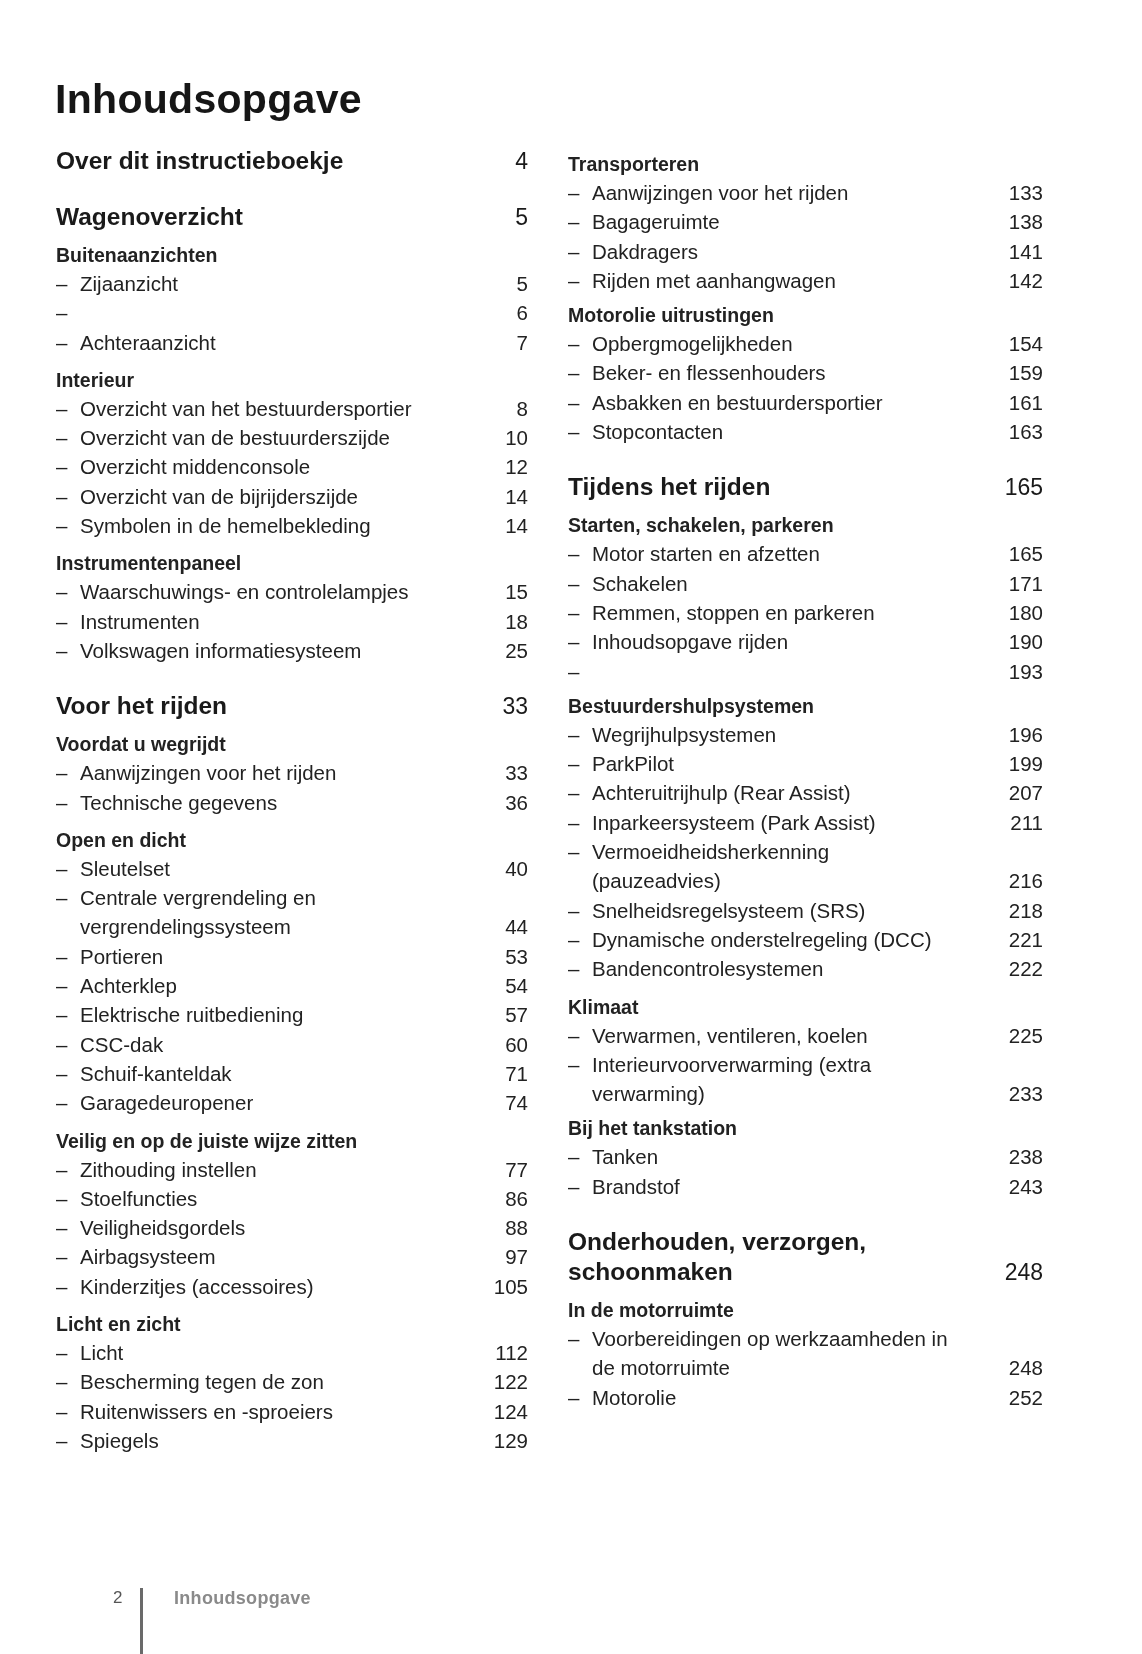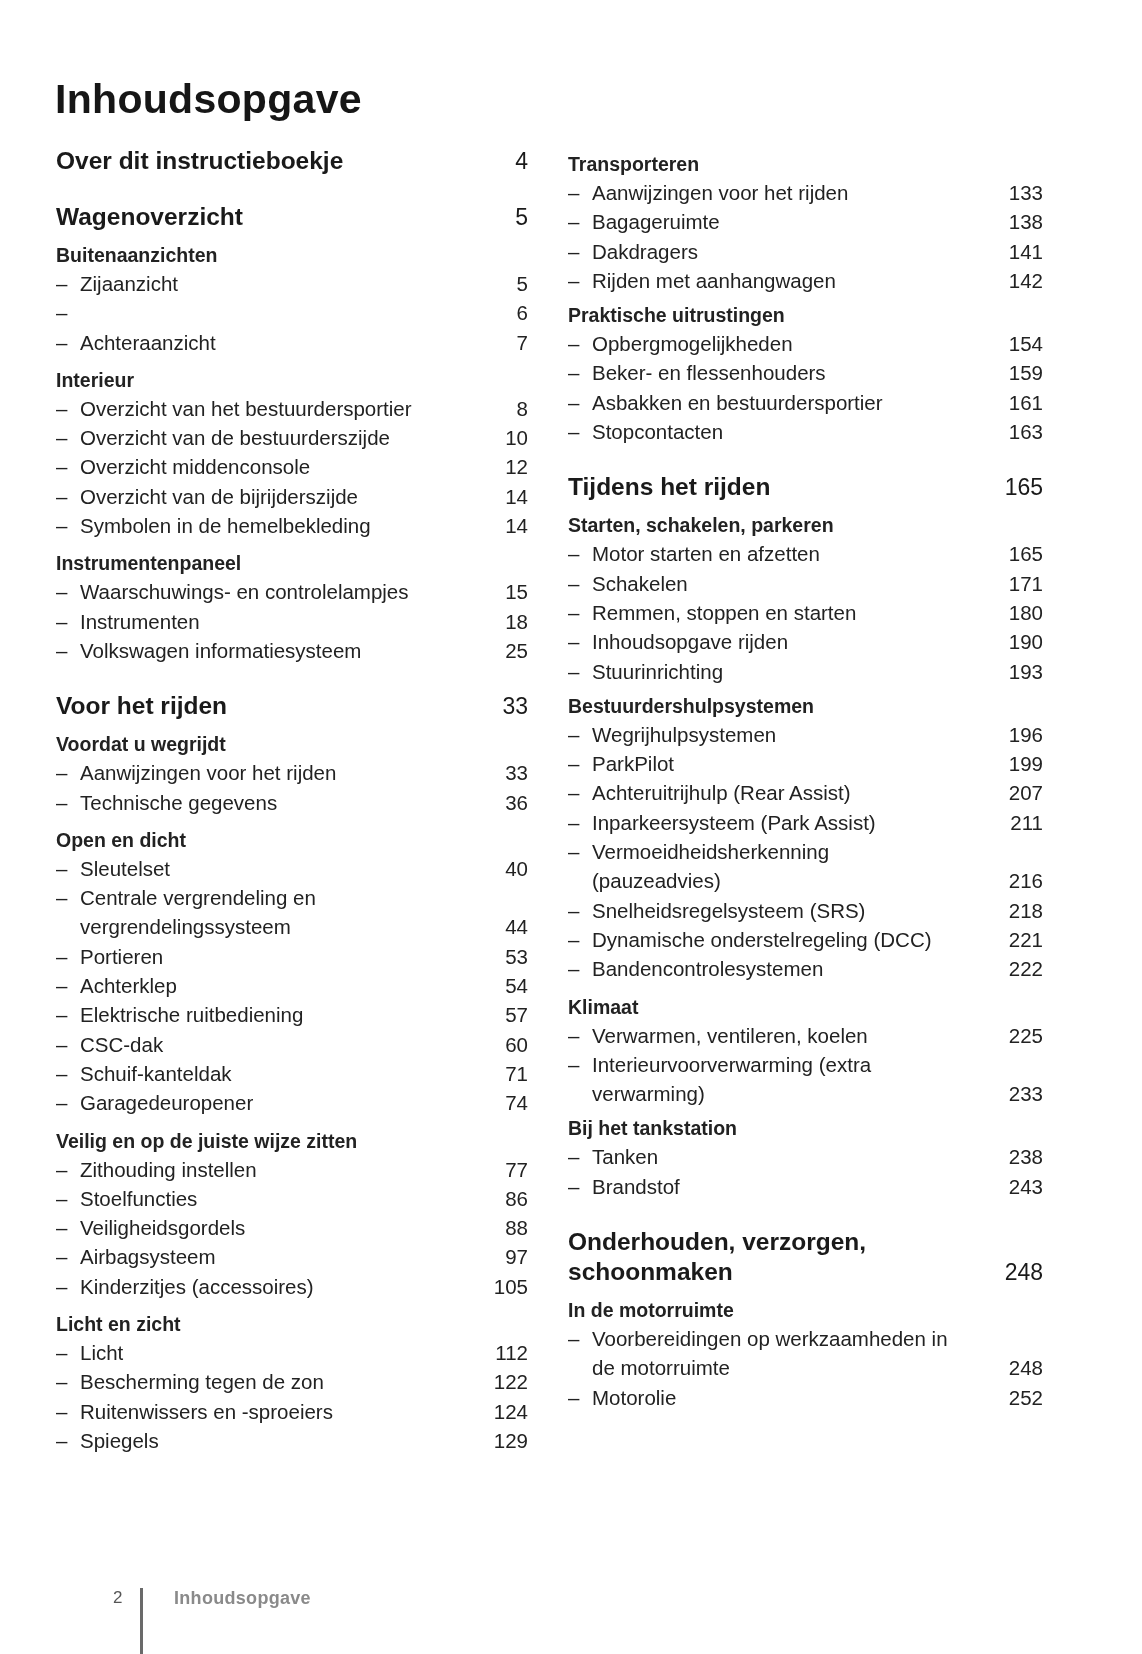--- a/index.html
+++ b/index.html
@@ -260,21 +260,21 @@
     <span class="pg">141</span>
   </div>
   <div class="row item">
     <span class="dash">–</span>
     <span class="txt">Rijden met aanhangwagen</span>
     <span class="pg">142</span>
   </div>
 
   <div class="gap-small"></div>
   <div class="row section">
-    <span>Praktische uitrustingen</span>
+    <span>Motorolie uitrustingen</span>
   </div>
   <div class="row item">
     <span class="dash">–</span>
     <span class="txt">Opbergmogelijkheden</span>
     <span class="pg">154</span>
   </div>
   <div class="row item">
     <span class="dash">–</span>
     <span class="txt">Beker- en flessenhouders</span>
     <span class="pg">159</span>
@@ -305,31 +305,30 @@
     <span class="txt">Motor starten en afzetten</span>
     <span class="pg">165</span>
   </div>
   <div class="row item">
     <span class="dash">–</span>
     <span class="txt">Schakelen</span>
     <span class="pg">171</span>
   </div>
   <div class="row item">
     <span class="dash">–</span>
-    <span class="txt">Remmen, stoppen en starten</span>
+    <span class="txt">Remmen, stoppen en parkeren</span>
     <span class="pg">180</span>
   </div>
   <div class="row item">
     <span class="dash">–</span>
     <span class="txt">Inhoudsopgave rijden</span>
     <span class="pg">190</span>
   </div>
   <div class="row item">
     <span class="dash">–</span>
-    <span class="txt">Stuurinrichting</span>
     <span class="pg">193</span>
   </div>
 
   <div class="gap-small"></div>
   <div class="row section">
     <span>Bestuurdershulpsystemen</span>
   </div>
   <div class="row item">
     <span class="dash">–</span>
     <span class="txt">Wegrijhulpsystemen</span>

